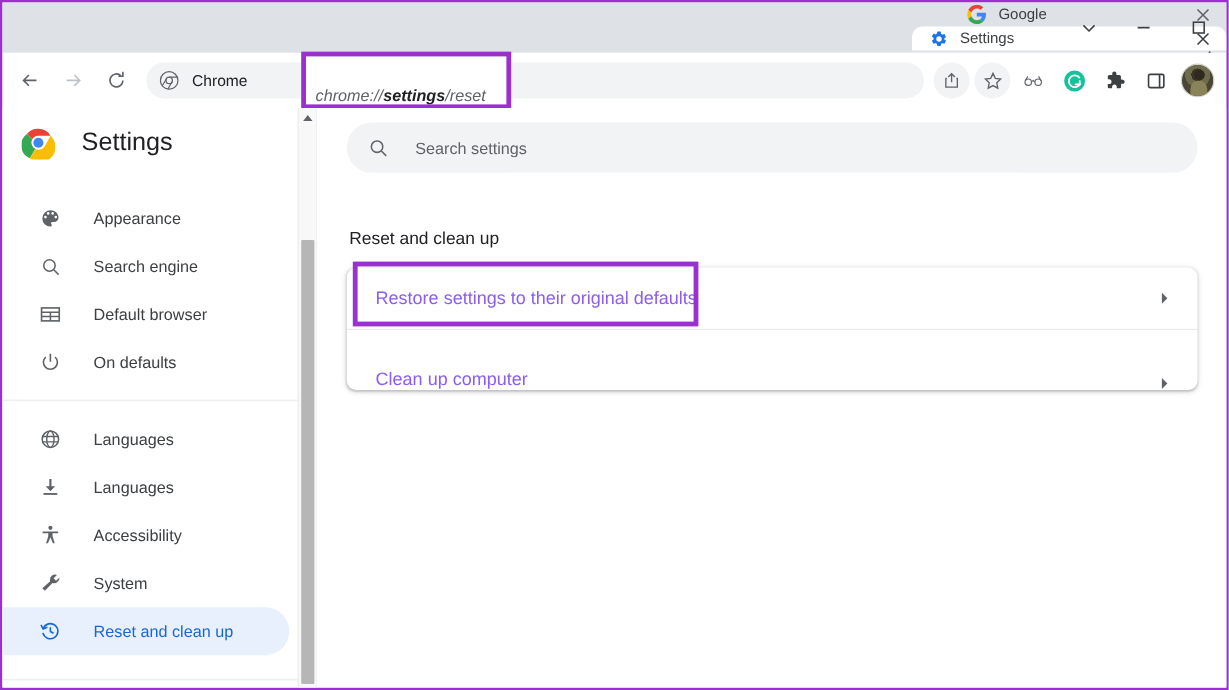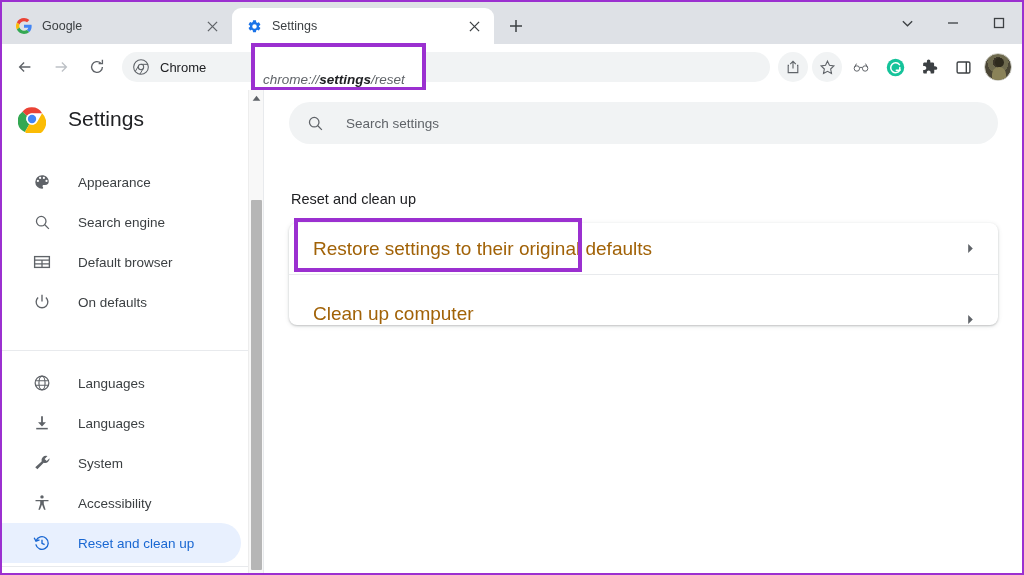--- a/index.html
+++ b/index.html
@@ -15,21 +15,21 @@
     border: 2px solid #9b30d0;
     background: #ffffff;
     overflow: hidden;
   }
 
   
   .tabstrip {
     position: absolute; left: 0; top: 0;
     width: 1020px; height: 42px;
     background: #dee1e6;
-    display: flex; align-items: flex-end;
+    display: flex; align-items: flex-end; flex-direction: column;
   }
   .tab {
     position: relative;
     height: 36px;
     display: flex; align-items: center;
     padding: 0 10px 0 14px;
     font-size: 12.5px;
     color: #3c4043;
     border-radius: 9px 9px 0 0;
     min-width: 0;
@@ -166,21 +166,21 @@
     display: flex; align-items: center;
     height: 58px; padding-left: 16px;
   }
   .chrome-logo { width: 28px; height: 28px; flex: 0 0 28px; }
   .settings-title {
     font-size: 21px; color: #202124;
     margin-left: 22px; font-weight: 400;
   }
   .navlist { padding-top: 10px; }
   .navgroup { padding: 4px 0; }
-  .navgroup + .navgroup { border-top: 1px solid #e8eaed; margin-top: 24px; padding-top: 12px; }
+  .navgroup + .navgroup { border-top: 1px solid #e8eaed; margin-top: 7px; padding-top: 12px; }
   .navitem {
     display: flex; align-items: center;
     height: 40px;
     padding-left: 30px;
     border-radius: 0 20px 20px 0;
     margin-right: 22px;
     color: #3c4043;
     font-size: 13.5px;
   }
   .navitem .nav-icon {
@@ -249,21 +249,21 @@
     margin-top: 16px;
     background: #ffffff;
     border-radius: 8px;
     box-shadow: 0 1px 2px rgba(60,64,67,.25), 0 1px 5px rgba(60,64,67,.12);
     overflow: visible;
   }
   .card-row {
     height: 51px;
     display: flex; align-items: center;
     padding: 0 22px 0 24px;
-    font-size: 19px; color: #a16207;
+    font-size: 15px; color: #8b5cf6;
     position: relative;
   }
   .card-row + .card-row { border-top: 1px solid #e8eaed; align-items: flex-end; }
   .card-row .row-label { flex: 1 1 auto; }
   .card-row .row-arrow { color: #5f6368; display: flex; align-items: center; }
 
   .hl-box {
     position: absolute;
     border: 4px solid #9b30d0;
     pointer-events: none;
@@ -489,35 +489,35 @@
               <svg width="18" height="18" viewBox="0 0 20 20" fill="#5f6368">
                 <path d="M9 2.5 H11 V9.2 H14.4 L10 13.8 L5.6 9.2 H9 Z"></path>
                 <rect x="3.6" y="15.4" width="12.8" height="1.7"></rect>
               </svg>
             </span>
             <span>Languages</span>
           </div>
 
           <div class="navitem">
             <span class="nav-icon">
-              <svg width="18" height="18" viewBox="0 0 24 24" fill="#5f6368">
-                <path d="M22.1 5.6l-3.8 3.8-2.8-2.8 3.8-3.8a6 6 0 0 0-7.8 7.2L3 17.5 5.8 20.3l8.5-8.5a6 6 0 0 0 7.8-6.2z"></path>
-              </svg>
-            </span>
-            <span>System</span>
-          </div>
-
-          <div class="navitem">
-            <span class="nav-icon">
               <svg width="18" height="18" viewBox="0 0 20 20" fill="#5f6368">
                 <circle cx="10" cy="3.2" r="1.9"></circle>
                 <path d="M2.8 6.6 H17.2 V8.1 H12 V11 L14 17.4 H12.3 L10 11.8 L7.7 17.4 H6 L8 11 V8.1 H2.8 Z"></path>
               </svg>
             </span>
             <span>Accessibility</span>
+          </div>
+
+          <div class="navitem">
+            <span class="nav-icon">
+              <svg width="18" height="18" viewBox="0 0 24 24" fill="#5f6368">
+                <path d="M22.1 5.6l-3.8 3.8-2.8-2.8 3.8-3.8a6 6 0 0 0-7.8 7.2L3 17.5 5.8 20.3l8.5-8.5a6 6 0 0 0 7.8-6.2z"></path>
+              </svg>
+            </span>
+            <span>System</span>
           </div>
 
           <div class="navitem selected">
             <span class="nav-icon">
               <svg width="18" height="18" viewBox="0 0 20 20">
                 <path d="M3.4 7.4 A7 7 0 1 1 3.1 11.6" stroke="#1967d2" stroke-width="1.5" fill="none"></path>
                 <path d="M1.3 4.1 L3.3 8 L7.2 6.4" stroke="#1967d2" stroke-width="1.5" fill="none"></path>
                 <path d="M10 6.3 V10.3 L12.9 11.9" stroke="#1967d2" stroke-width="1.5" fill="none"></path>
               </svg>
             </span>

